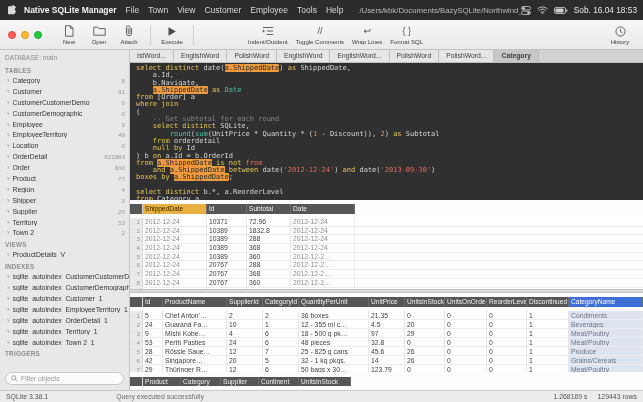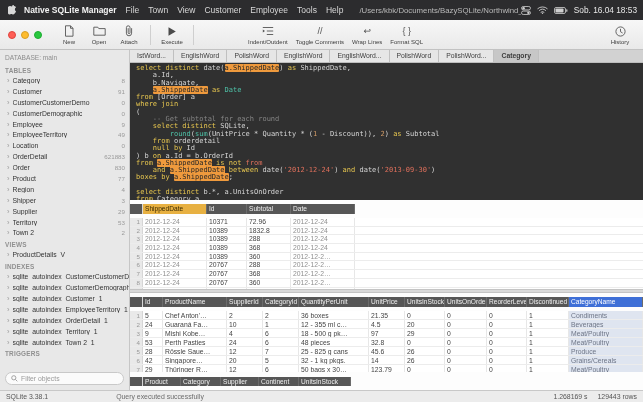--- a/index.html
+++ b/index.html
@@ -373,21 +373,21 @@
           <div class="eline"><span class="tok-c">    -- Get subtotal for each round</span></div>
           <div class="eline"><span class="tok-p">    </span><span class="tok-k">select distinct</span><span class="tok-p"> SQLite,</span></div>
           <div class="eline"><span class="tok-p">        </span><span class="tok-t">round</span><span class="tok-p">(</span><span class="tok-t">sum</span><span class="tok-p">(UnitPrice * Quantity * (</span><span class="tok-n">1</span><span class="tok-p"> - Discount)), </span><span class="tok-n">2</span><span class="tok-p">) </span><span class="tok-k">as</span><span class="tok-p"> Subtotal</span></div>
           <div class="eline"><span class="tok-p">    </span><span class="tok-k">from</span><span class="tok-p"> orderdetail</span></div>
           <div class="eline"><span class="tok-p">    </span><span class="tok-k">null by</span><span class="tok-p"> Id</span></div>
           <div class="eline"><span class="tok-p">) b </span><span class="tok-k">on</span><span class="tok-p"> a.Id = b.OrderId</span></div>
           <div class="eline"><span class="tok-k">from</span><span class="tok-p"> </span><span class="tok-h">a.ShippedDate</span><span class="tok-p"> </span><span class="tok-k">is not</span><span class="tok-p"> </span><span class="tok-s">from</span></div>
           <div class="eline"><span class="tok-p">    </span><span class="tok-k">and</span><span class="tok-p"> </span><span class="tok-h">a.ShippedDate</span><span class="tok-p"> </span><span class="tok-k">between</span><span class="tok-p"> date(</span><span class="tok-s">'2012-12-24'</span><span class="tok-p">) </span><span class="tok-k">and</span><span class="tok-p"> date(</span><span class="tok-s">'2013-09-30'</span><span class="tok-p">)</span></div>
           <div class="eline"><span class="tok-k">boxes by</span><span class="tok-p"> </span><span class="tok-h">a.ShippedDate</span><span class="tok-p">;</span></div>
           <div class="eline">&nbsp;</div>
-          <div class="eline"><span class="tok-k">select distinct</span><span class="tok-p"> b.*, a.UnitsOnOrder</span></div>
+          <div class="eline"><span class="tok-k">select distinct</span><span class="tok-p"> b.*, a.ReorderLevel</span></div>
           <div class="eline"><span class="tok-k">from</span><span class="tok-p"> Category a</span></div>
         </div>
       <div class="grid grid-0"><div class="ghead">
             <div class="gh-cell rownum" style="width: 13px;"></div>
             <div class="gh-cell highlight" style="width: 64px;">ShippedDate</div>
             <div class="gh-cell" style="width: 40px;">Id</div>
             <div class="gh-cell" style="width: 44px;">Subtotal</div>
             <div class="gh-cell" style="width: 64px;">Date</div>
           </div><div class="grow">
             <div class="gc rownum" style="width: 13px;">1</div>

